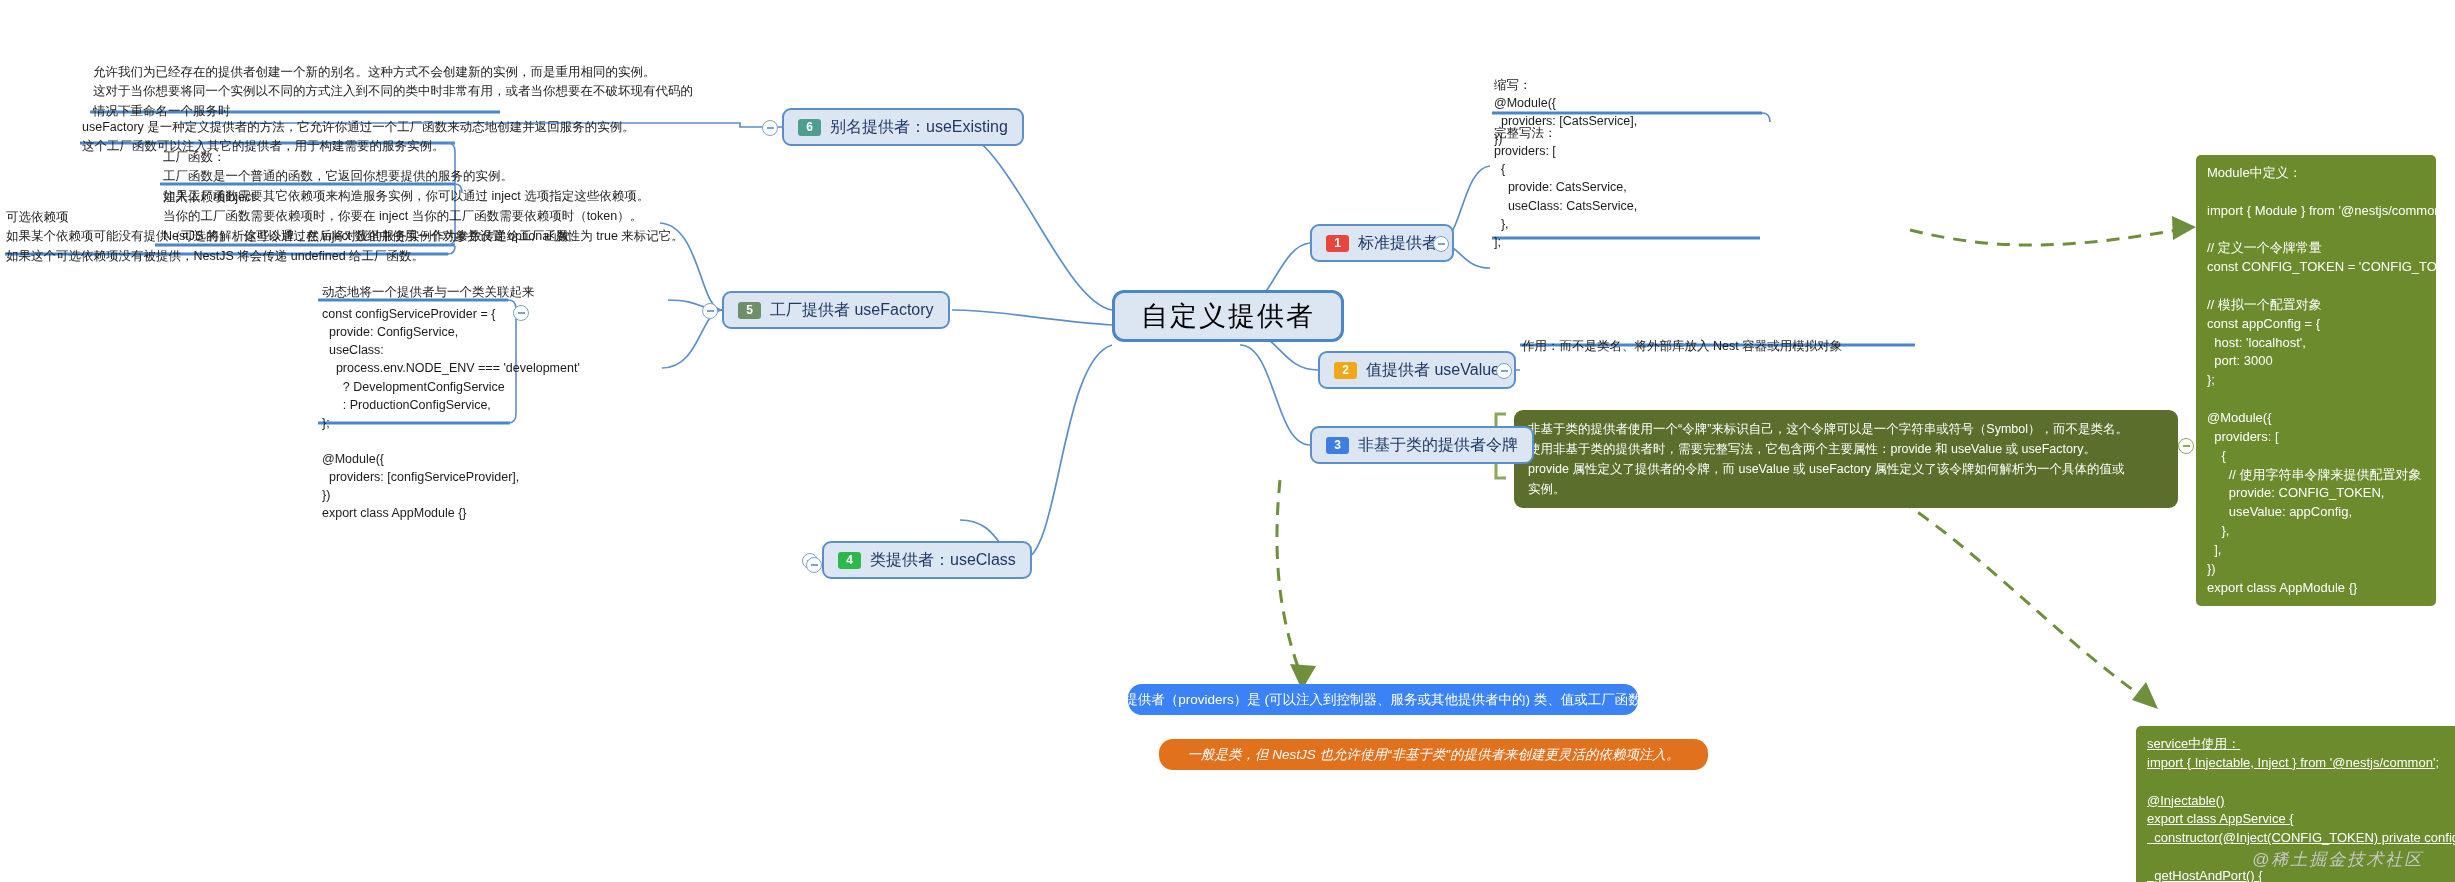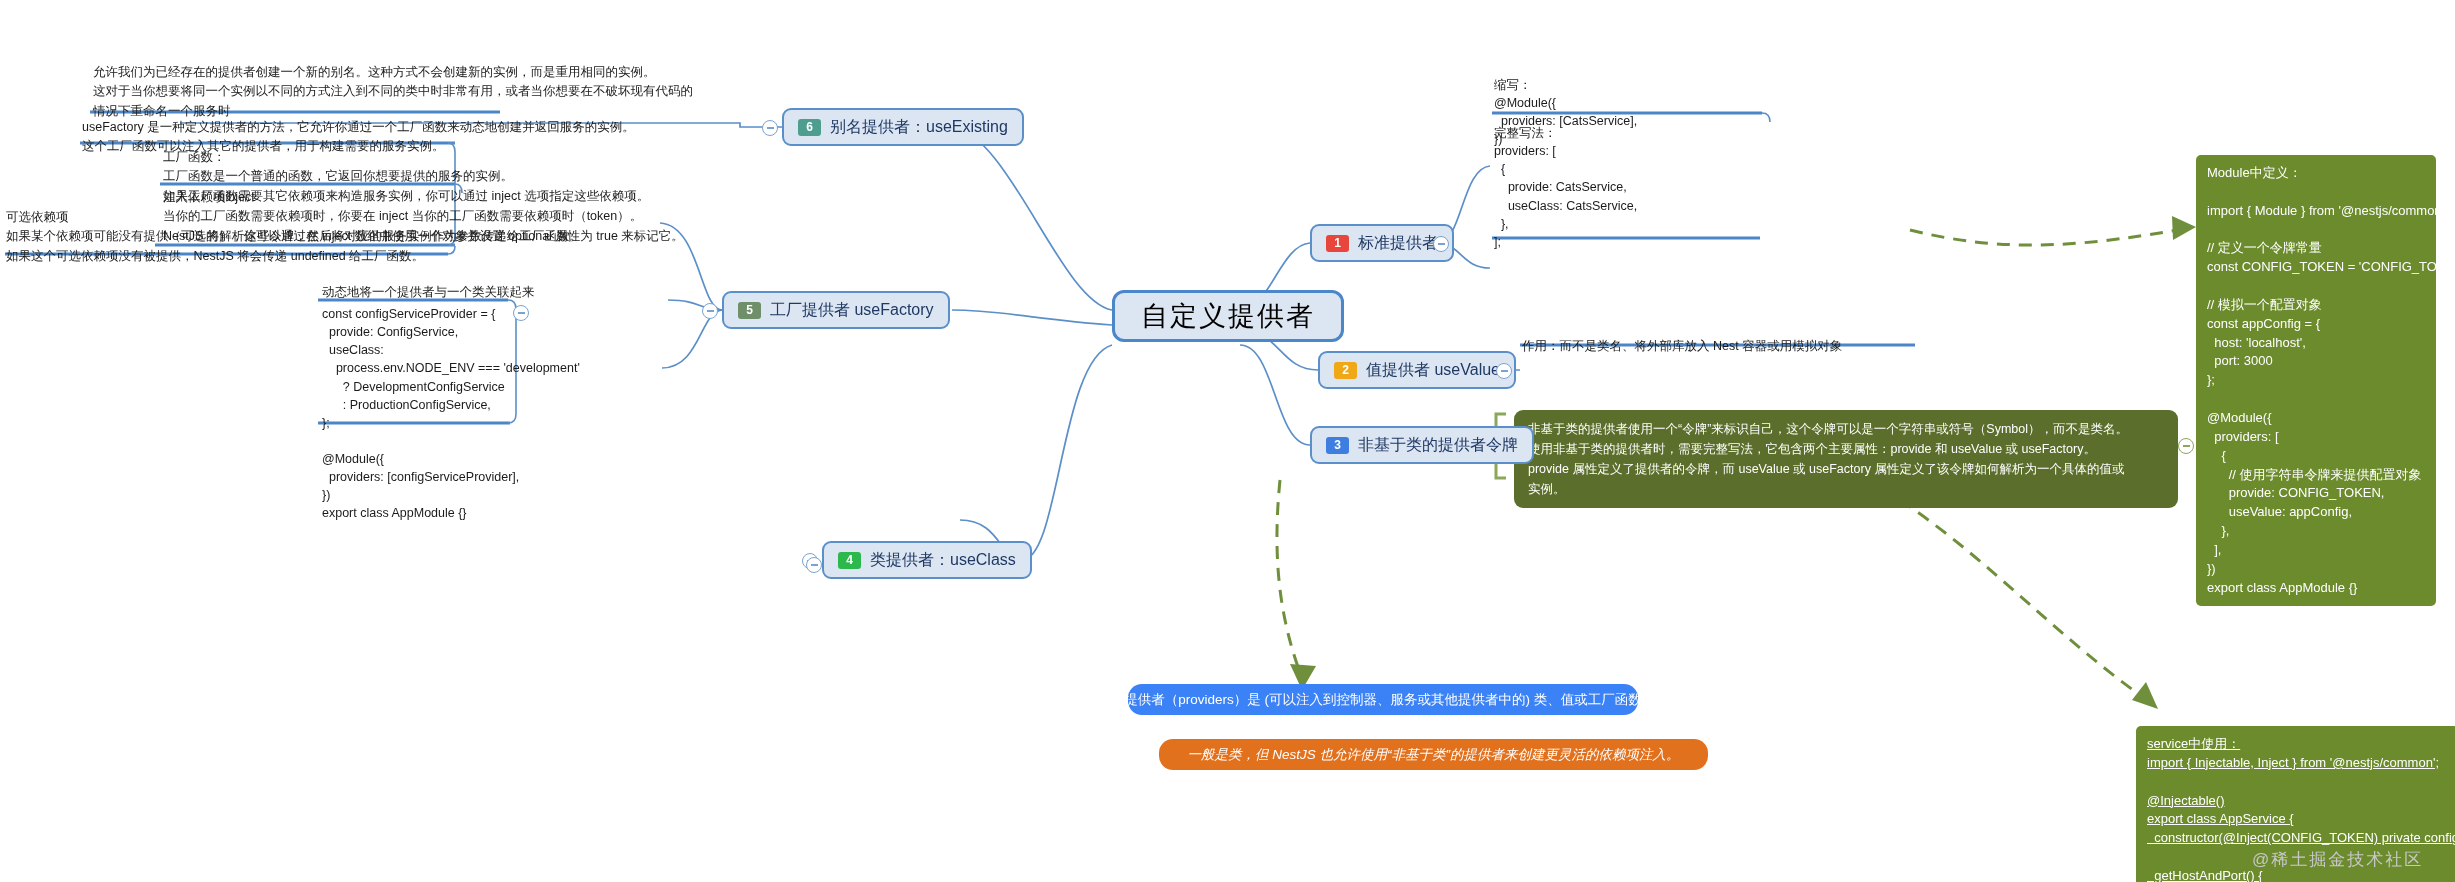--- a/index.html
+++ b/index.html
@@ -273,14 +273,14 @@
 
   <div class="abs node" style="left:822px;top:541px;height:38px;">
     <span class="badge" style="background:#2db84d">4</span>
     <span class="nlabel">类提供者：useClass</span>
   </div>
   <div class="handle" style="left:802px;top:553px;"></div>
 
   <div class="handle" style="left:513px;top:305px;"></div>
   <div class="handle" style="left:806px;top:557px;"></div>
 
-  <div class="watermark" style="left:2252px;top:848px;">@稀土掘金技术社区</div>
+  <div class="watermark" style="left:2252px;top:848px;font-style:italic;">@稀土掘金技术社区</div>
 </div>
 
 </body></html>

